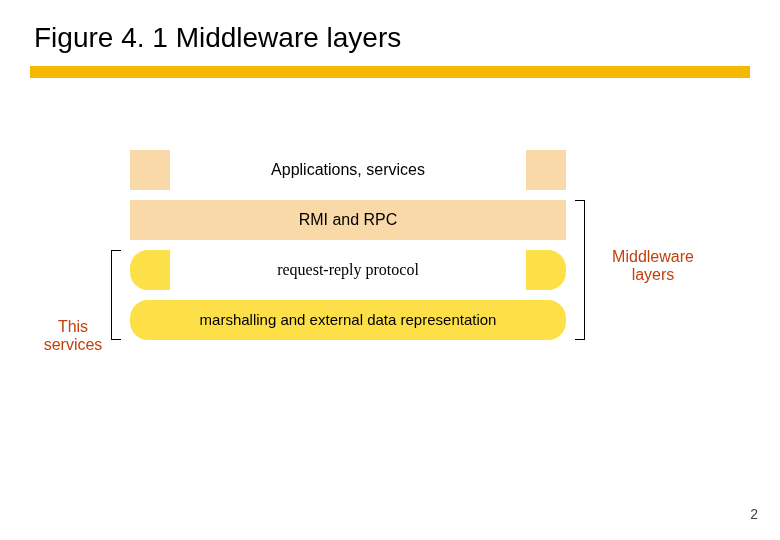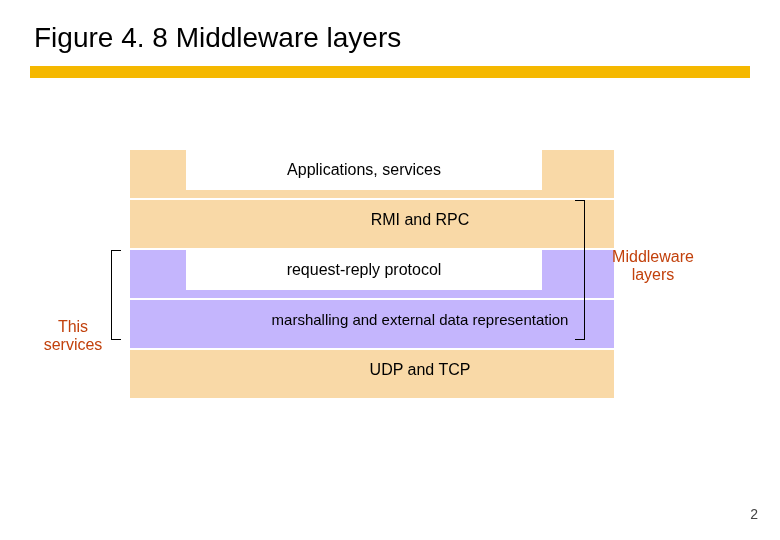--- a/index.html
+++ b/index.html
@@ -35,38 +35,37 @@
   }
   .diagram {
     position: absolute;
     left: 0;
     top: 150px;
     width: 780px;
     height: 260px;
   }
   .row {
     position: absolute;
-    height: 48px;
-    padding-left: 48px;
+    height: 40px;
   }
   .lightband {
     background: #f9d9a7;
   }
   .darkband {
-    background: #c4b5fd;
+    background: #fde047;
+    border-radius: 18px;
   }
   .label-box {
     position: absolute;
     height: 40px;
     line-height: 40px;
     text-align: center;
     font-size: 16px;
     color: #000;
     background: #ffffff;
-    margin-left: 16px;
   }
   .band-label {
     position: absolute;
     height: 40px;
     line-height: 40px;
     text-align: center;
     font-size: 16px;
     color: #000;
     width: 100%;
   }
@@ -98,42 +97,39 @@
     bottom: 18px;
     font-size: 14px;
     color: #444;
   }
 </style>
 </head>
 <body>
 
 <div class="slide">
 
-  <div class="title">Figure 4. 8 Middleware layers</div>
+  <div class="title">Figure 4. 1 Middleware layers</div>
   <div class="rule"></div>
 
   <div class="diagram">
 
     <div class="row lightband" style="left:130px; top:0px; width:436px;"></div>
     <div class="label-box" style="left:170px; top:0px; width:356px;">Applications, services</div>
 
     <div class="row lightband" style="left:130px; top:50px; width:436px;">
       <div class="band-label">RMI and RPC</div>
     </div>
 
     <div class="row darkband" style="left:130px; top:100px; width:436px;"></div>
-    <div class="label-box" style="left:170px; top:100px; width:356px;">request-reply protocol</div>
+    <div class="label-box" style="left:170px; top:100px; width:356px;font-family:Liberation Serif, serif;">request-reply protocol</div>
 
     <div class="row darkband" style="left:130px; top:150px; width:436px;">
       <div class="band-label" style="font-size:15px;">marshalling and external data representation</div>
     </div>
 
-    <div class="row lightband" style="left:130px; top:200px; width:436px;">
-      <div class="band-label">UDP and TCP</div>
-    </div>
 
     <div class="bracket bracket-left" style="left:111px; top:100px; width:10px; height:90px;"></div>
     <div class="caption" style="left:38px; top:120px; width:70px;margin-top:48px;">
       <span>This</span><br>
       <span>services</span>
     </div>
 
     <div class="bracket bracket-right" style="left:575px; top:50px; width:10px; height:140px;"></div>
     <div class="caption" style="left:598px; top:98px; width:110px;">
       <span>Middleware</span><br>

